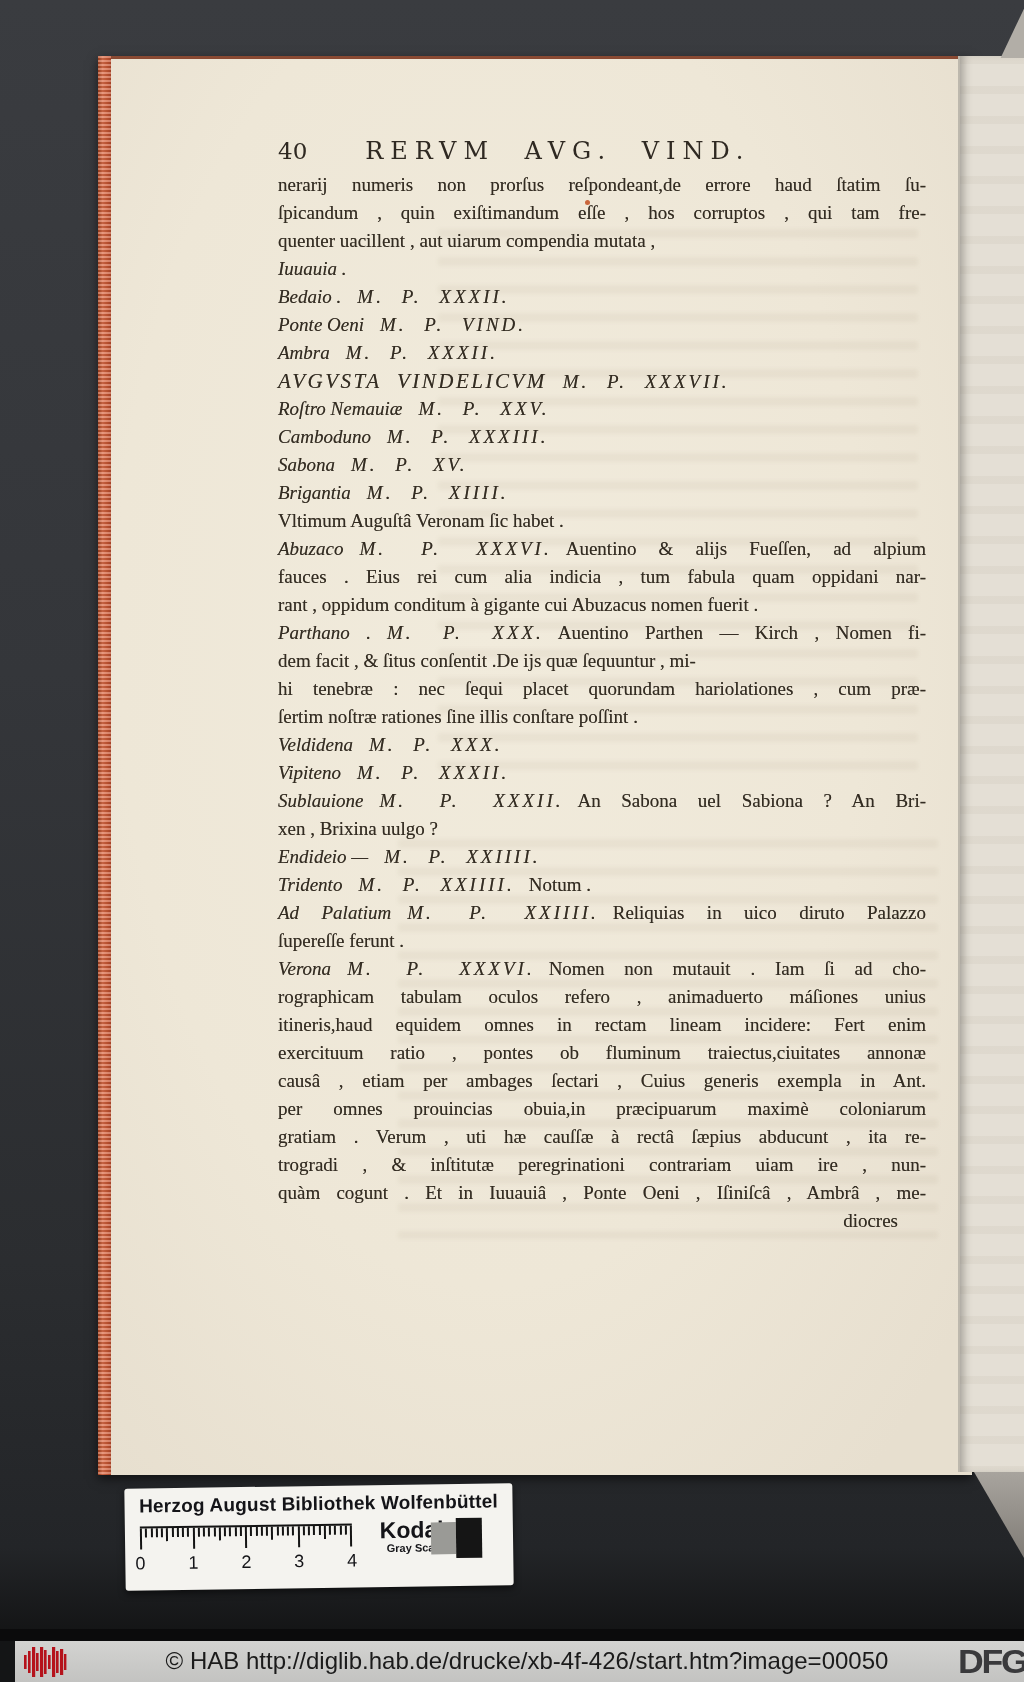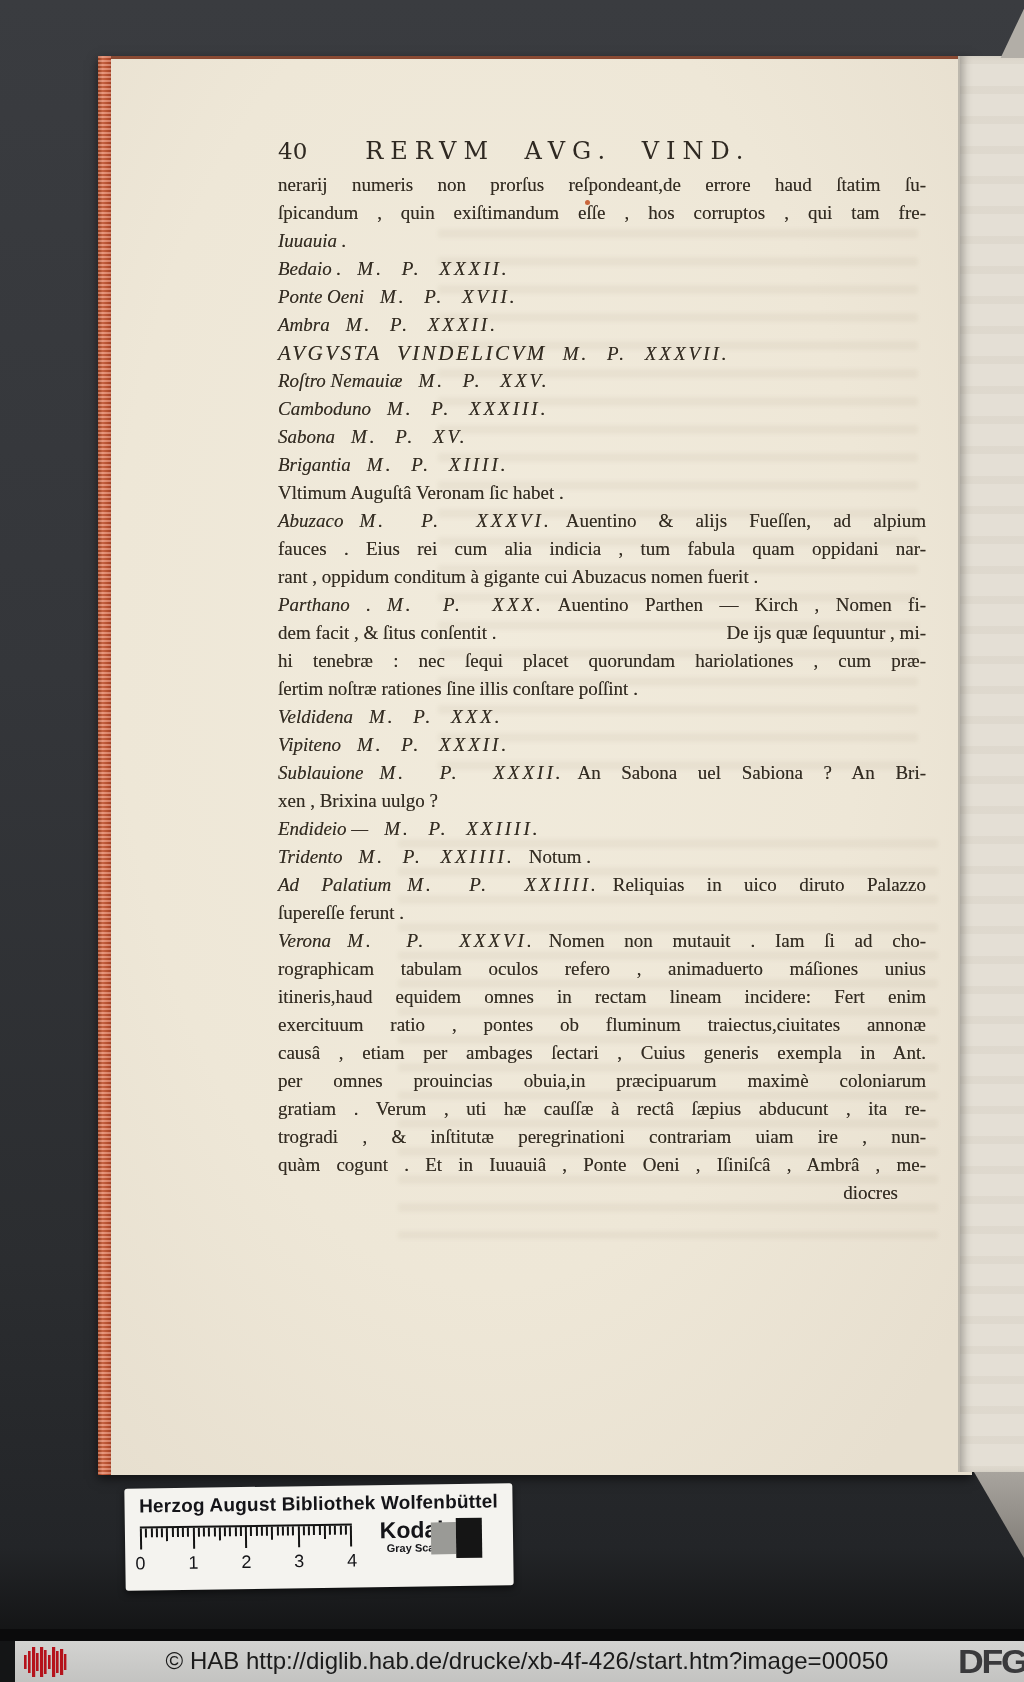--- a/index.html
+++ b/index.html
@@ -24,21 +24,21 @@
   
   .header-row{position:absolute;left:180px;top:78px;width:648px;display:flex;align-items:baseline;color:#2f2922;}
   .page-number{font-size:23px;}
   .running-title{margin-left:58px;font-size:24px;letter-spacing:7px;word-spacing:15px;}
   
   .text-body{position:absolute;left:180px;top:112px;width:648px;color:#332c22;
     text-shadow:0 0 .5px rgba(51,44,34,.55);font-family:Liberation Serif, serif;}
   .line{height:28px;line-height:28px;font-size:19px;overflow:visible;}
   .line.j{text-align:justify;text-align-last:justify;}
   .line.right{text-align:right;padding-right:28px;}
-  .line.sb{display:flex;justify-content:space-between;}
+  .line.sb{display:flex;justify-content:flex-start;}
   .rm{font-style:normal;}
   .it{font-style:italic;}
   .itnum{font-style:italic;letter-spacing:3px;word-spacing:10px;margin-left:16px;}
   .itcaps{font-style:italic;letter-spacing:2.5px;word-spacing:8px;font-size:21px;}
   .rmtail{margin-left:14px;}
   
   .facing-page{position:absolute;left:958px;top:56px;width:66px;height:1416px;background:#e4dfd5;
     border-left:2px solid #bdb8ad;box-shadow:inset 8px 0 10px -5px rgba(0,0,0,.3);}
   .facing-page:after{content:"";position:absolute;inset:0;opacity:.25;
     background:repeating-linear-gradient(180deg,rgba(120,105,80,.22) 0 8px,rgba(0,0,0,0) 8px 30px);}
@@ -86,23 +86,24 @@
     <div class="fore-edge"></div>
     <div class="ghost g1"></div>
     <div class="ghost g2"></div>
     <div class="header-row">
       <span class="page-number">40</span>
       <span class="running-title">RERVM AVG. VIND.</span>
     </div>
     <div class="text-body">
         <div class="line j"><span class="rm">nerarij numeris non prorſus reſpondeant,de errore haud ſtatim ſu-</span></div>
         <div class="line j"><span class="rm">ſpicandum , quin exiſtimandum eſſe , hos corruptos , qui tam fre-</span></div>
+        <div class="line"><span class="rm">quenter uacillent , aut uiarum compendia mutata ,</span></div>
         <div class="line"><span class="it">Iuuauia .</span></div>
         <div class="line"><span class="it">Bedaio .</span><span class="itnum">M. P. XXXII.</span></div>
-        <div class="line"><span class="it">Ponte Oeni</span><span class="itnum">M. P. XVII.</span></div>
+        <div class="line"><span class="it">Ponte Oeni</span><span class="itnum">M. P. VIND.</span></div>
         <div class="line"><span class="it">Ambra</span><span class="itnum">M. P. XXXII.</span></div>
         <div class="line"><span class="itcaps">AVGVSTA VINDELICVM</span><span class="itnum">M. P. XXXVII.</span></div>
         <div class="line"><span class="it">Roſtro Nemauiæ</span><span class="itnum">M. P. XXV.</span></div>
         <div class="line"><span class="it">Camboduno</span><span class="itnum">M. P. XXXIII.</span></div>
         <div class="line"><span class="it">Sabona</span><span class="itnum">M. P. XV.</span></div>
         <div class="line"><span class="it">Brigantia</span><span class="itnum">M. P. XIIII.</span></div>
         <div class="line"><span class="rm">Vltimum Auguſtâ Veronam ſic habet .</span></div>
         <div class="line j"><span class="it">Abuzaco</span><span class="itnum">M. P. XXXVI.</span><span class="rm rmtail">Auentino &amp; alijs Fueſſen, ad alpium</span></div>
         <div class="line j"><span class="rm">fauces .  Eius rei cum alia indicia , tum fabula quam oppidani nar-</span></div>
         <div class="line"><span class="rm">rant , oppidum conditum à gigante cui Abuzacus nomen  fuerit .</span></div>

